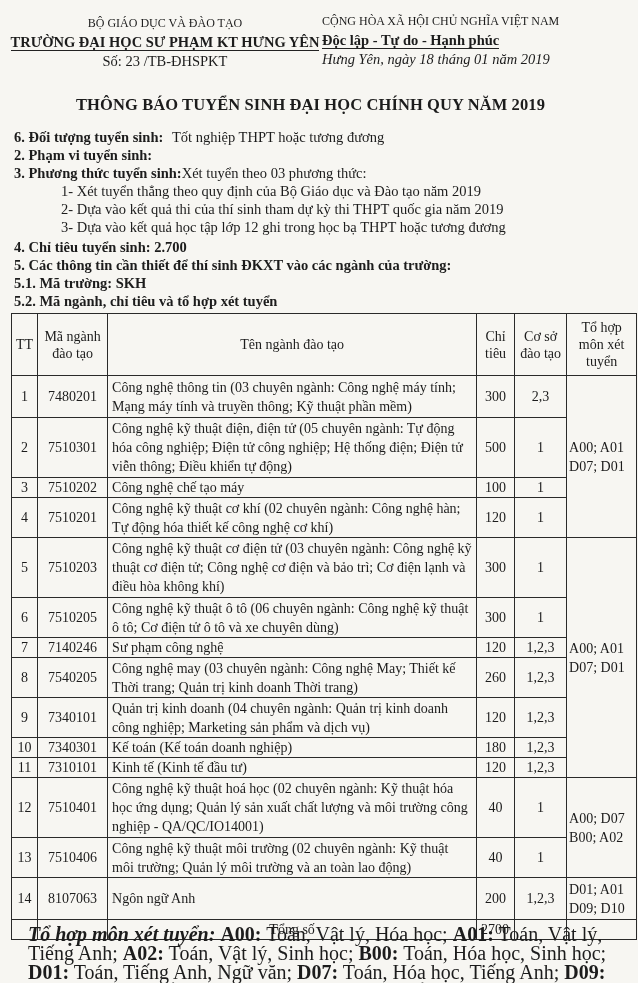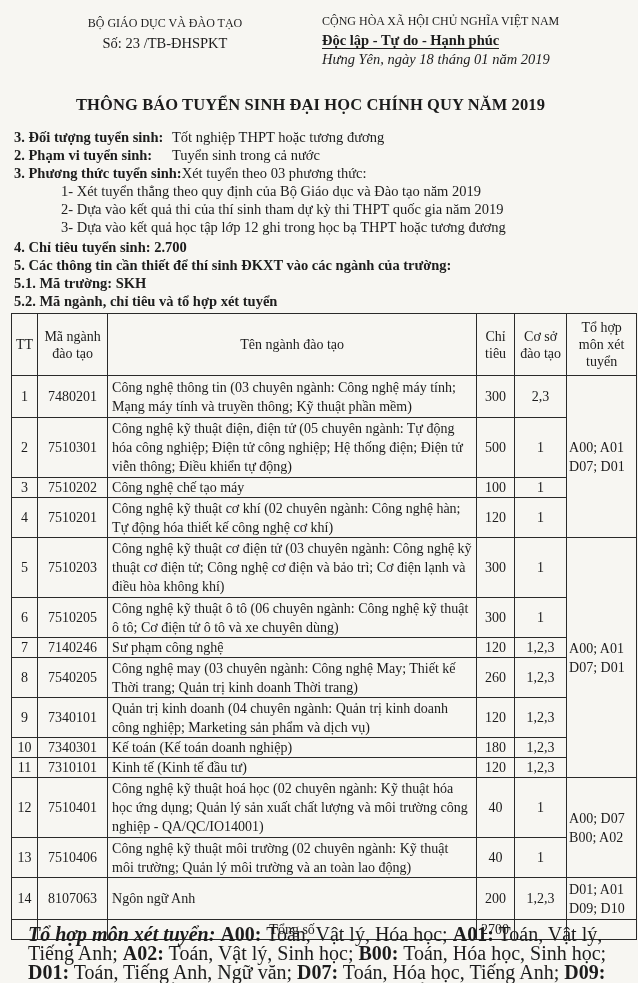--- a/index.html
+++ b/index.html
@@ -38,39 +38,39 @@
   .b { font-weight:normal; }
   .note { position:absolute; top:925px; left:28px; width:600px; font-size:20px; line-height:19px; }
   .note .ib { font-weight:bold; font-style:italic; }
   .note .cb { font-weight:bold; }
 </style>
 </head>
 <body>
 
 <div class="hdr-left">
   <div class="l1">BỘ GIÁO DỤC VÀ ĐÀO TẠO</div>
+  <div class="l2"><span class="l2u">TRƯỜNG ĐẠI HỌC SƯ PHẠM KT HƯNG YÊN</span></div>
   <div class="l3">Số: 23 /TB-ĐHSPKT</div>
 </div>
 
 <div class="hdr-right">
   <div class="l1">CỘNG HÒA XÃ HỘI CHỦ NGHĨA VIỆT NAM</div>
   <div class="l2"><span class="l2u">Độc lập - Tự do - Hạnh phúc</span></div>
   <div class="l3 ital">Hưng Yên, ngày 18 tháng 01 năm 2019</div>
 </div>
 
 <div class="title">THÔNG BÁO TUYỂN SINH ĐẠI HỌC CHÍNH QUY NĂM 2019</div>
 
 <div class="items">
   <div class="row">
-    <span class="lab w">3. Đối tượng tuyển sinh:</span>
+    <span class="lab w">6. Đối tượng tuyển sinh:</span>
     <span>Tốt nghiệp THPT hoặc tương đương</span>
   </div>
   <div class="row">
     <span class="lab w">2. Phạm vi tuyển sinh:</span>
-    <span>Tuyển sinh trong cả nước</span>
   </div>
   <div class="row">
     <span class="lab" style="">3. Phương thức tuyển sinh:</span>
     <span>Xét tuyển theo 03 phương thức:</span>
   </div>
   <div class="row sub">1- Xét tuyển thẳng theo quy định của Bộ Giáo dục và Đào tạo năm 2019</div>
   <div class="row sub">2- Dựa vào kết quả thi của thí sinh tham dự kỳ thi THPT quốc gia năm 2019</div>
   <div class="row sub">3- Dựa vào kết quả học tập lớp 12 ghi trong học bạ THPT hoặc tương đương</div>
   <div class="row lab" style="margin-top:2px">4. Chỉ tiêu tuyển sinh: 2.700</div>
   <div class="row lab">5. Các thông tin cần thiết để thí sinh ĐKXT vào các ngành của trường:</div>

